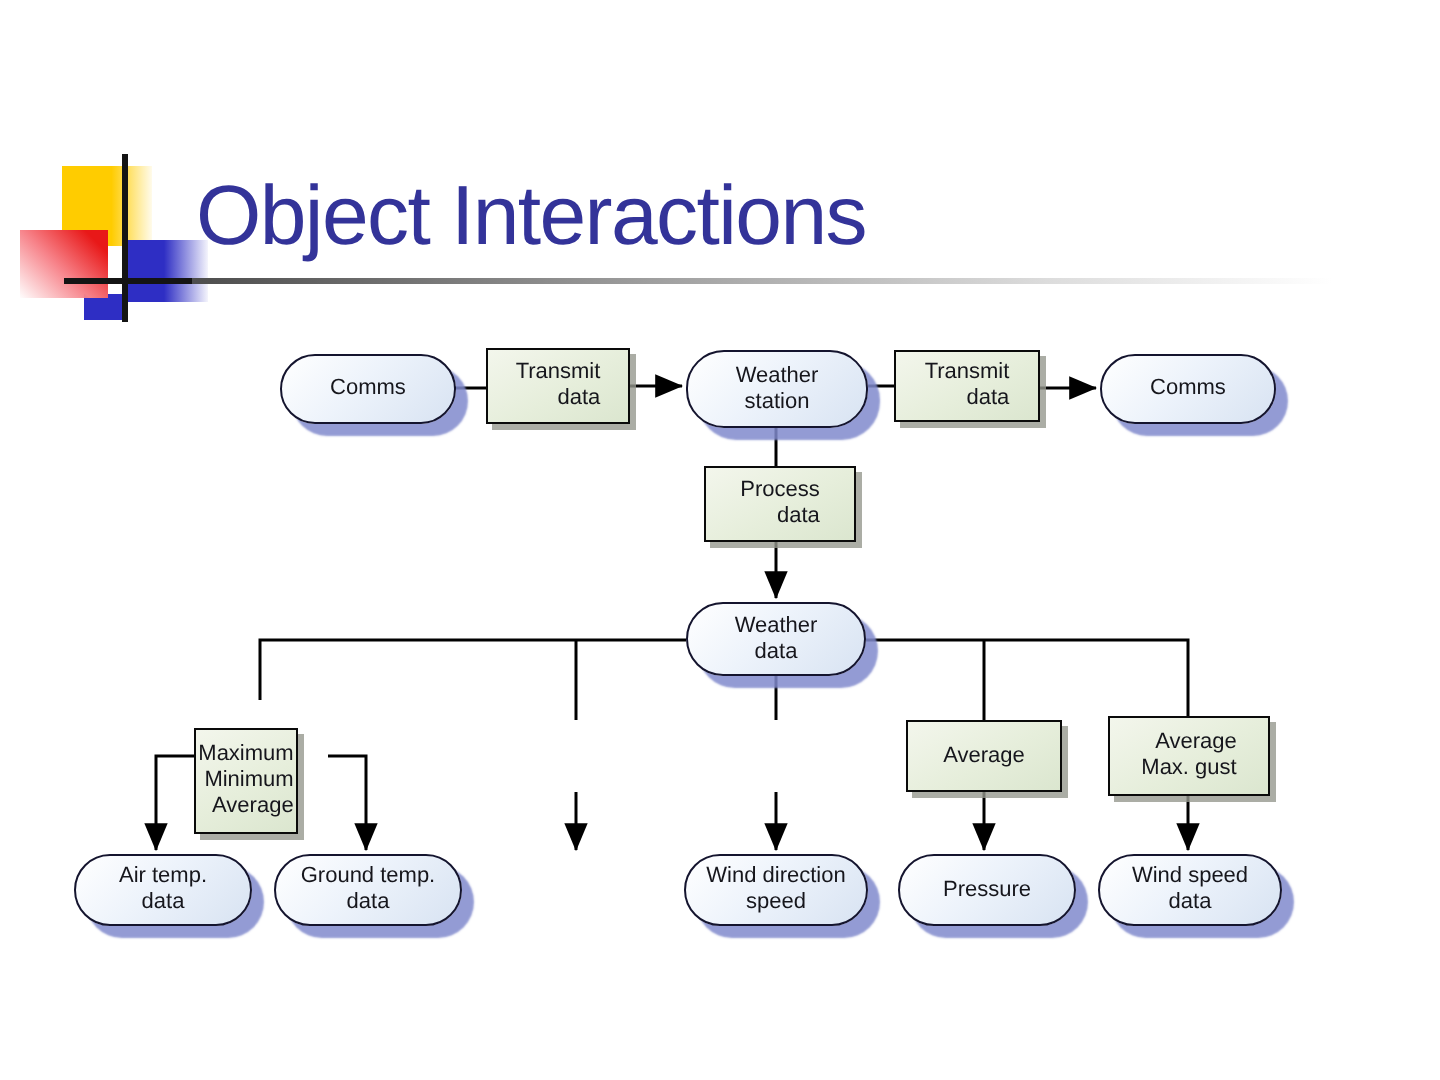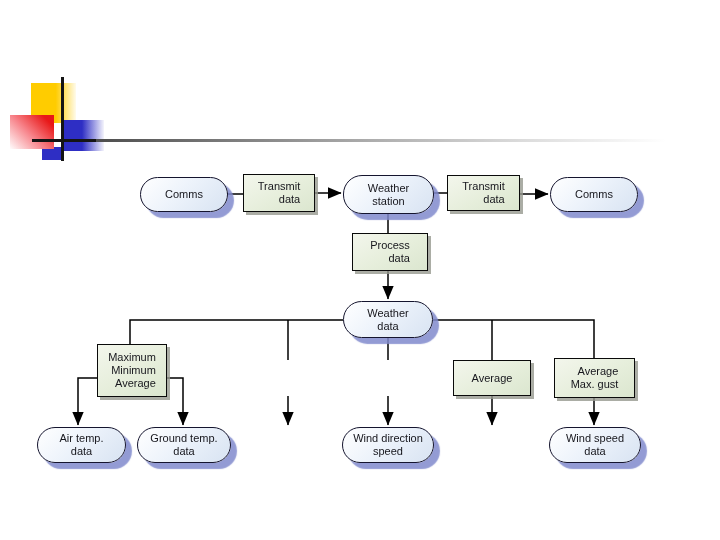--- a/index.html
+++ b/index.html
@@ -57,20 +57,21 @@
 <div id="slide">
 
   <div class="deco" id="deco-yellow"></div>
   <div class="deco" id="deco-blue"></div>
   <div class="deco" id="deco-blue-small"></div>
   <div class="deco" id="deco-red"></div>
   <div class="deco" id="deco-vline"></div>
   <div class="deco" id="deco-hline"></div>
   <div class="deco" id="deco-rule"></div>
 
+  <h1 id="title" style="margin:0;font-weight:normal;">Object Interactions</h1>
 
   <svg id="wires" width="720" height="540">
     <defs>
       <marker id="arrow" markerUnits="userSpaceOnUse" markerWidth="14" markerHeight="12" viewBox="0 0 12 10" refX="11.5" refY="5" orient="auto">
         <path d="M0,0 L12,5 L0,10 Z" fill="#000"></path>
       </marker>
     </defs>
 
     <line x1="227" y1="194" x2="243" y2="194"></line>
     <line x1="315" y1="193" x2="341" y2="193" marker-end="url(#arrow)"></line>
@@ -100,29 +101,30 @@
 station</div>
   <div class="node oval" style="left:550px;top:177px;width:88px;height:35px">Comms</div>
   <div class="node oval" style="left:343px;top:301px;width:90px;height:37px">Weather
 data</div>
   <div class="node oval" style="left:37px;top:427px;width:89px;height:36px">Air temp.
 data</div>
   <div class="node oval" style="left:137px;top:427px;width:94px;height:36px">Ground temp.
 data</div>
   <div class="node oval" style="left:342px;top:427px;width:92px;height:36px">Wind direction
 speed</div>
+  <div class="node oval" style="left:449px;top:427px;width:89px;height:36px">Pressure</div>
   <div class="node oval" style="left:549px;top:427px;width:92px;height:36px">Wind speed
 data</div>
 
   <div class="node op" style="left:243px;top:174px;width:72px;height:38px">Transmit
 data</div>
   <div class="node op" style="left:447px;top:175px;width:73px;height:36px">Transmit
 data</div>
   <div class="node op" style="left:352px;top:233px;width:76px;height:38px">Process
 data</div>
-  <div class="node op" style="left:97px;top:344px;width:70px;height:53px">Maximum
+  <div class="node op" style="left:97px;top:364px;width:52px;height:53px">Maximum
 Minimum
 Average</div>
   <div class="node op" style="left:453px;top:360px;width:78px;height:36px">Average</div>
   <div class="node op" style="left:554px;top:358px;width:81px;height:40px">Average
 Max. gust</div>
 
 </div>
 
 </body></html>

